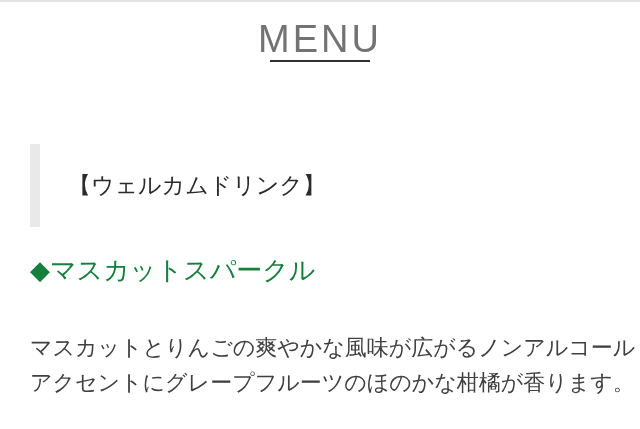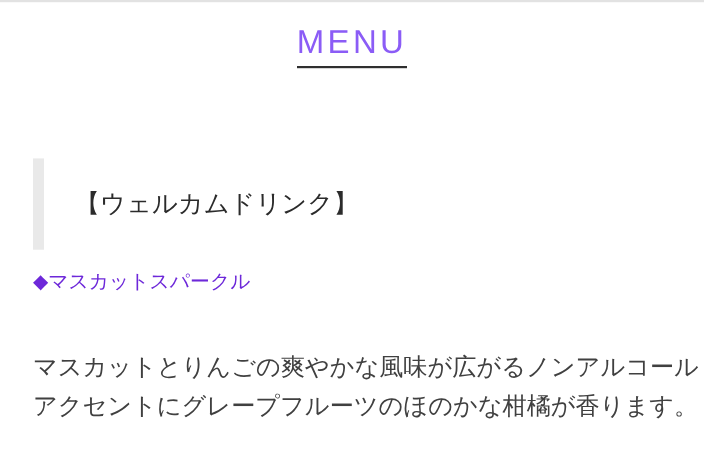--- a/index.html
+++ b/index.html
@@ -19,25 +19,25 @@
     width: 640px;
     height: 2px;
     background: #e2e2e2;
   }
   .page-header {
     text-align: center;
     padding-top: 22px;
   }
   .page-title {
     margin: 0;
-    font-size: 30px;
+    font-size: 38px;
     line-height: 30px;
     font-weight: 500;
     letter-spacing: 3px;
-    color: #8b5cf6;
+    color: #737373;
   }
   .title-underline {
     width: 100px;
     height: 2px;
     background: #2f2f2f;
     margin: 6px auto 0 auto;
   }
   .content {
     padding: 0 30px;
   }
@@ -54,24 +54,24 @@
   }
   .heading-text {
     padding: 9px 0 9px 28px;
     font-size: 23px;
     line-height: 27px;
     font-weight: 500;
     color: #2b2b2b;
     white-space: nowrap;
   }
   .item-name {
-    margin-top: 14px;
-    font-size: 18px;
+    margin-top: 28px;
+    font-size: 26px;
     line-height: 30px;
-    color: #6d28d9;
+    color: #15803d;
     white-space: nowrap;
   }
   .item-description {
     margin-top: 45px;
   }
   .desc-line {
     font-size: 22px;
     line-height: 35px;
     color: #404040;
     white-space: nowrap;

